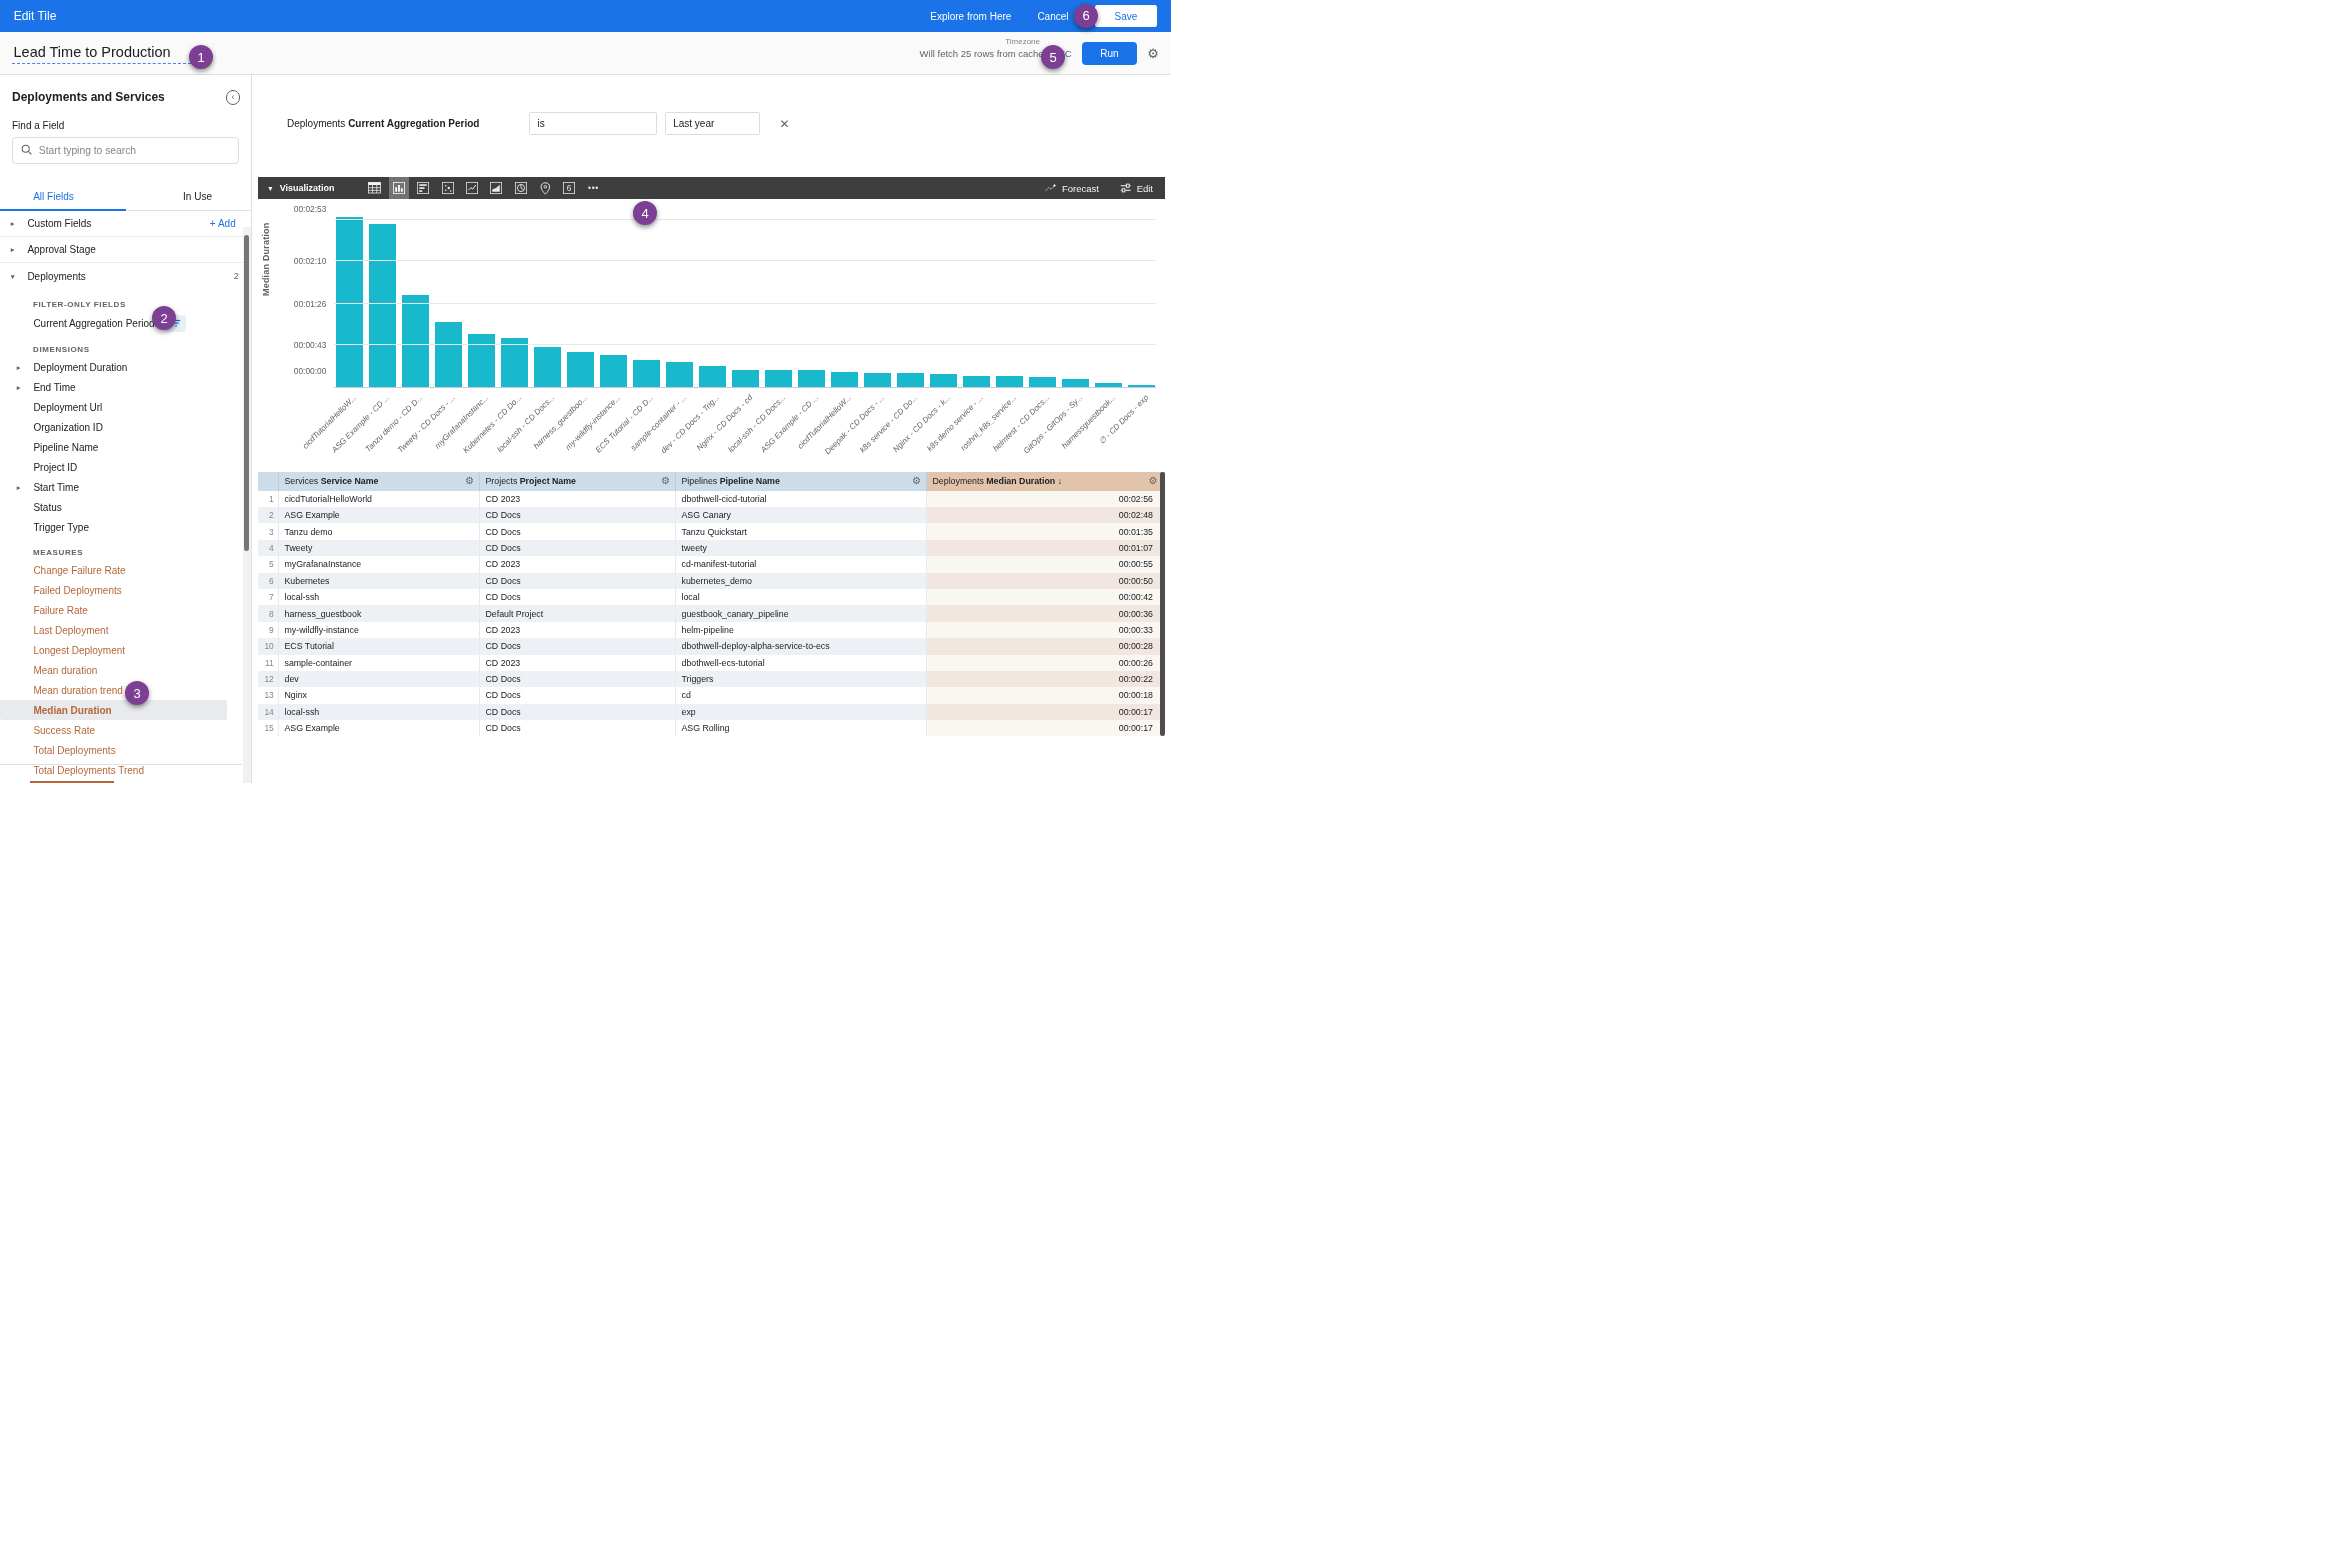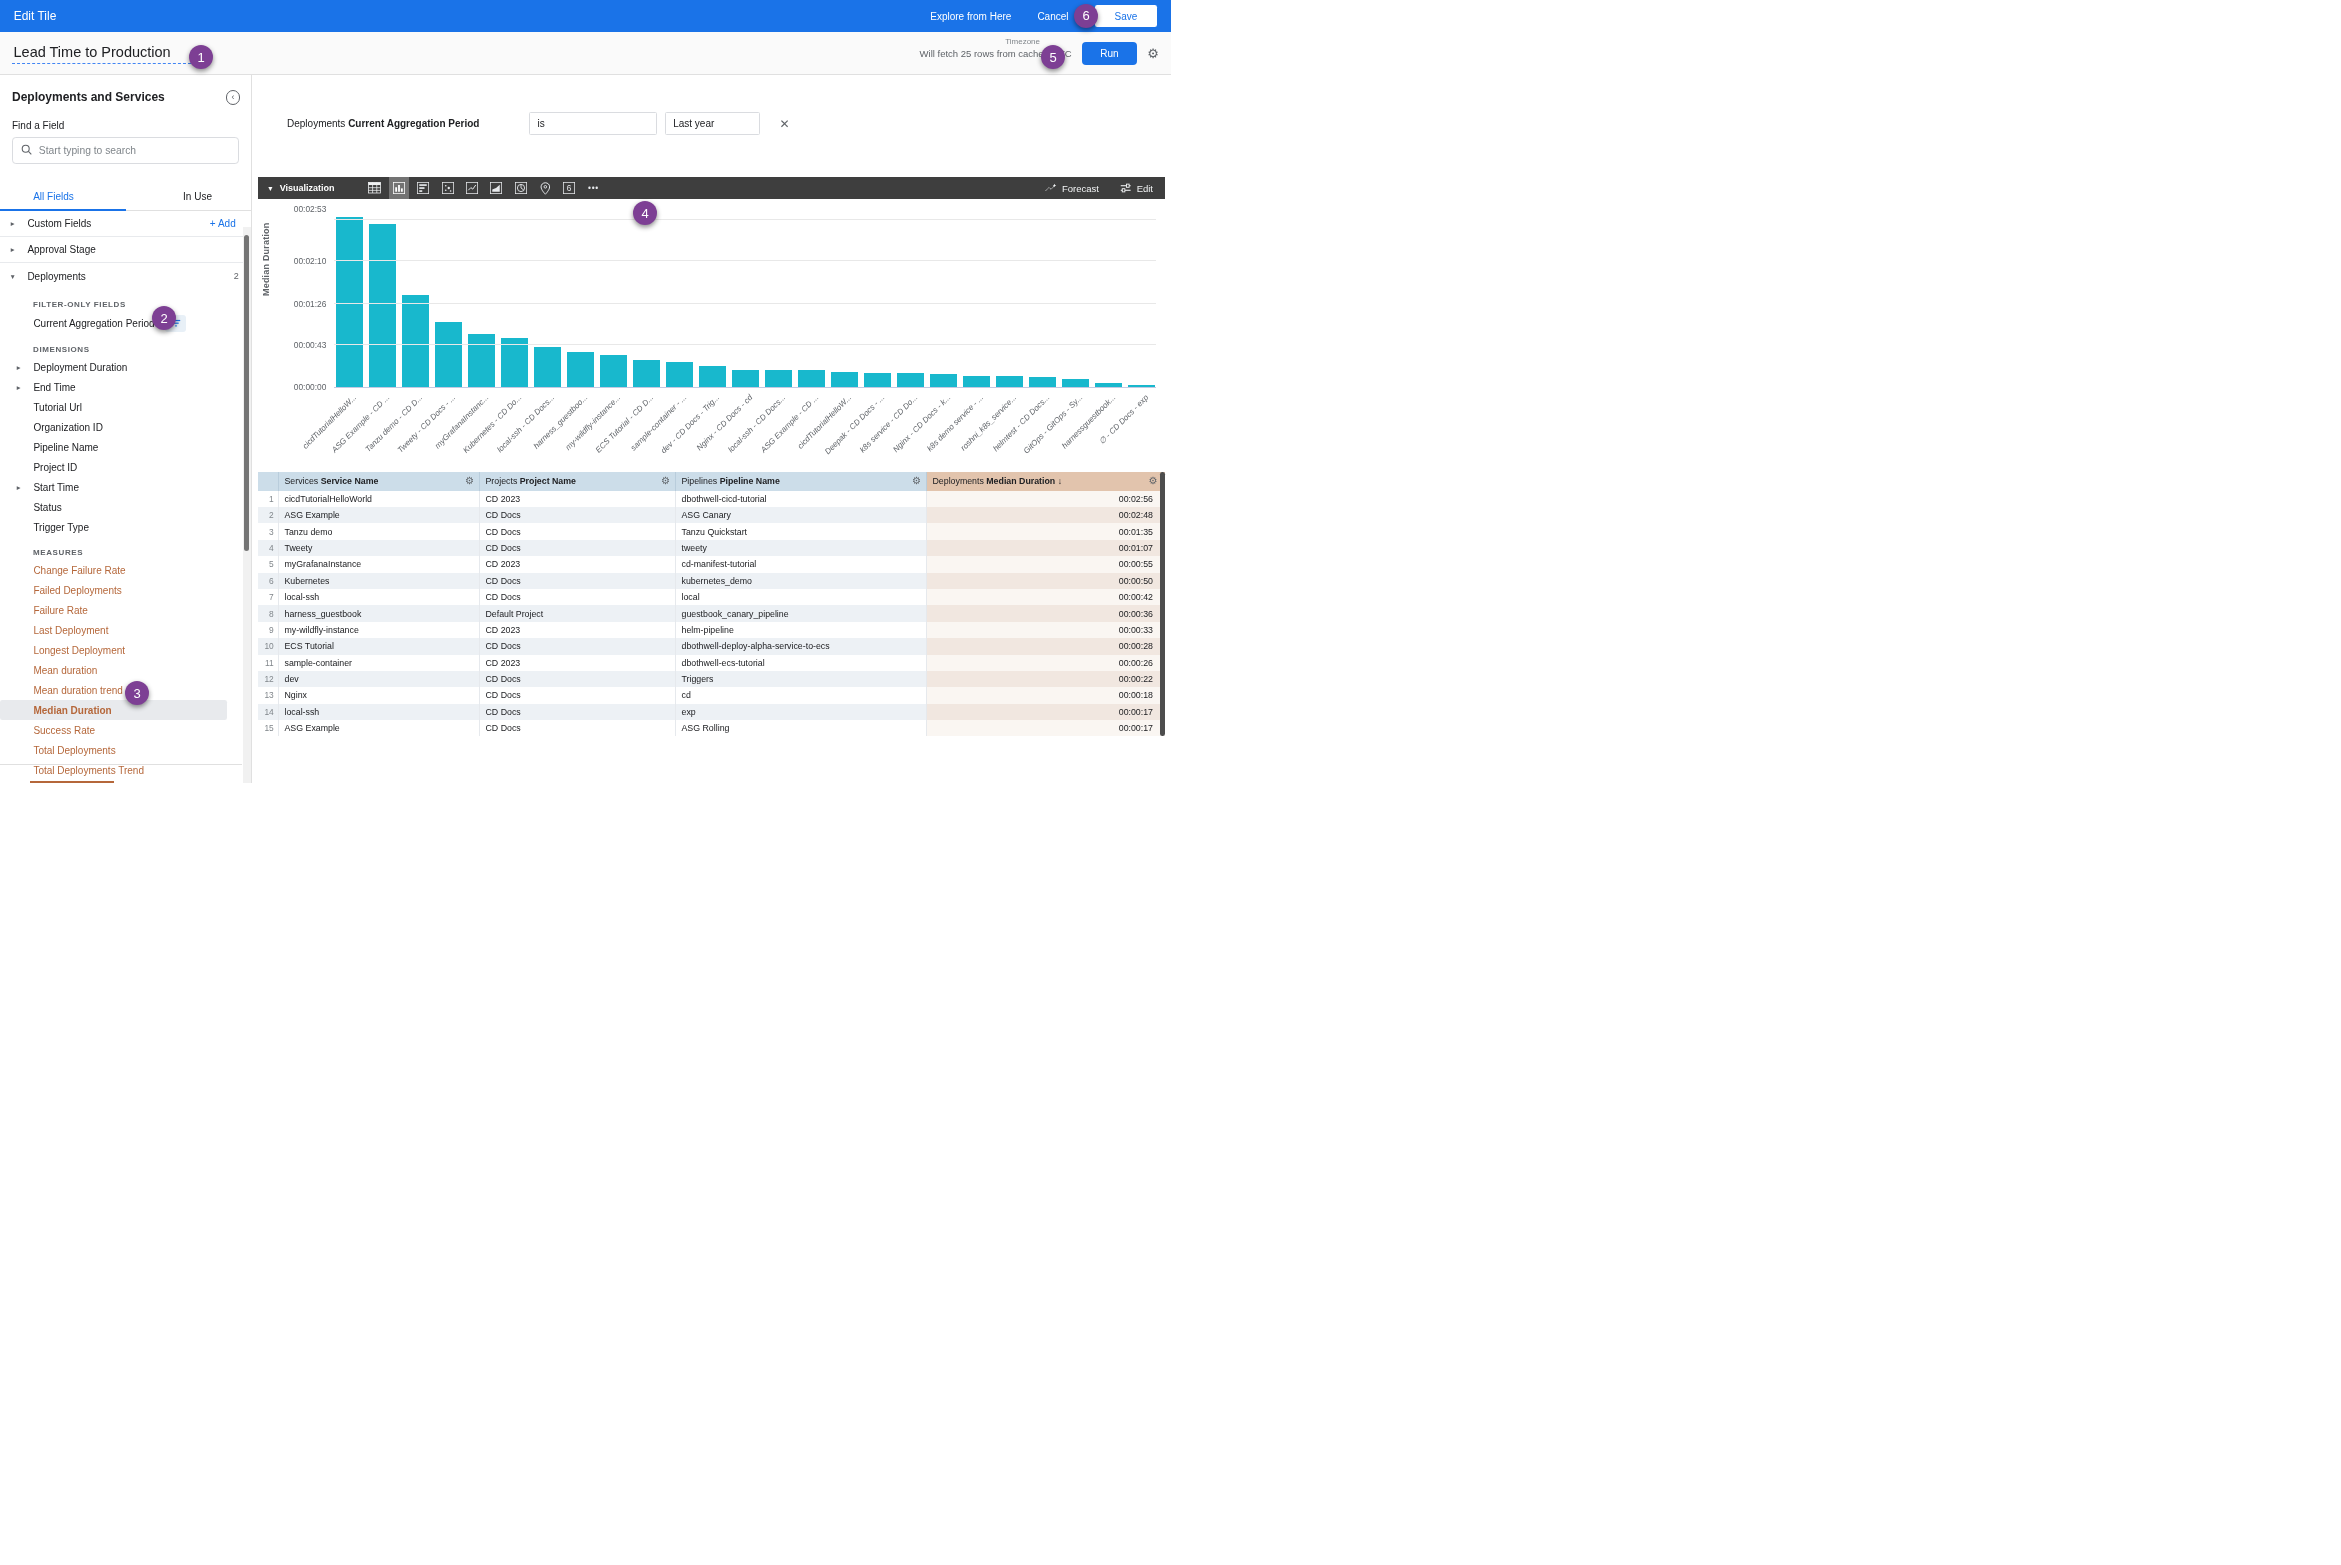--- a/index.html
+++ b/index.html
@@ -208,21 +208,21 @@
         <div class="field-row">
           <span class="expander">▸</span>
           <span class="field-label dim">Deployment Duration</span>
         </div>
         <div class="field-row">
           <span class="expander">▸</span>
           <span class="field-label dim">End Time</span>
         </div>
         <div class="field-row">
           <span class="expander"></span>
-          <span class="field-label dim">Tutorial Url</span>
+          <span class="field-label dim">Deployment Url</span>
         </div>
         <div class="field-row">
           <span class="expander"></span>
           <span class="field-label dim">Organization ID</span>
         </div>
         <div class="field-row">
           <span class="expander"></span>
           <span class="field-label dim">Pipeline Name</span>
         </div>
         <div class="field-row">
@@ -426,21 +426,21 @@
             <div class="bar" style="height: 14.5px; background: rgb(24, 184, 205);"></div>
             <div class="bar" style="height: 13.7px; background: rgb(24, 184, 205);"></div>
             <div class="bar" style="height: 13px; background: rgb(24, 184, 205);"></div>
             <div class="bar" style="height: 11.4px; background: rgb(24, 184, 205);"></div>
             <div class="bar" style="height: 10.7px; background: rgb(24, 184, 205);"></div>
             <div class="bar" style="height: 10px; background: rgb(24, 184, 205);"></div>
             <div class="bar" style="height: 8.4px; background: rgb(24, 184, 205);"></div>
             <div class="bar" style="height: 3.8px; background: rgb(24, 184, 205);"></div>
             <div class="bar" style="height: 2.3px; background: rgb(24, 184, 205);"></div>
           </div>
-      <span class="ytick" style="bottom: 0px;">00:00:00</span>
+      <span class="ytick" style="bottom: 16px;">00:00:00</span>
           <div class="gridline" style="bottom: 42px;"></div>
           <span class="ytick" style="bottom: 42px;">00:00:43</span>
           <div class="gridline" style="bottom: 83px;"></div>
           <span class="ytick" style="bottom: 83px;">00:01:26</span>
           <div class="gridline" style="bottom: 126px;"></div>
           <span class="ytick" style="bottom: 126px;">00:02:10</span>
           <div class="gridline" style="bottom: 167px;"></div>
           <span class="ytick" style="bottom: 178px;">00:02:53</span>
         </div>
       <div class="xarea" id="xarea">

